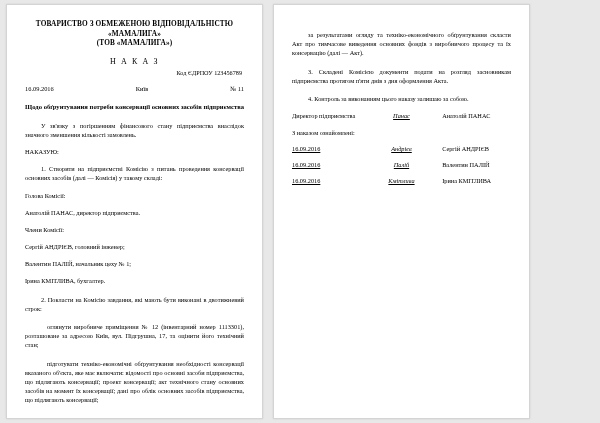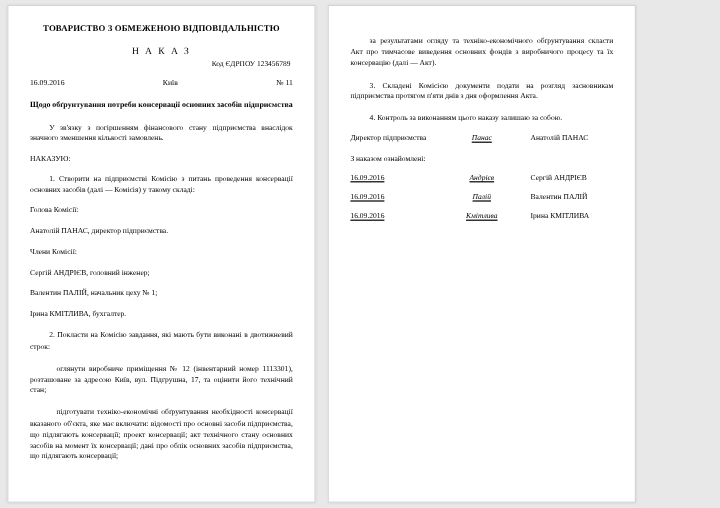--- a/index.html
+++ b/index.html
@@ -129,20 +129,22 @@
 </style>
 </head>
 <body>
 
 <div class="workspace">
 
   <div class="page page-left">
     <div class="page-inner">
 
       <div class="org-line">ТОВАРИСТВО З ОБМЕЖЕНОЮ ВІДПОВІДАЛЬНІСТЮ</div>
+      <div class="org-line">«МАМАЛИГА»</div>
+      <div class="org-line">(ТОВ «МАМАЛИГА»)</div>
 
       <div class="doc-type">Н А К А З</div>
 
       <div class="edrpou">Код ЄДРПОУ 123456789</div>
 
       <div class="meta-row">
         <span class="m-date">16.09.2016</span>
         <span class="m-city">Київ</span>
         <span class="m-number">№ 11</span>
       </div>

